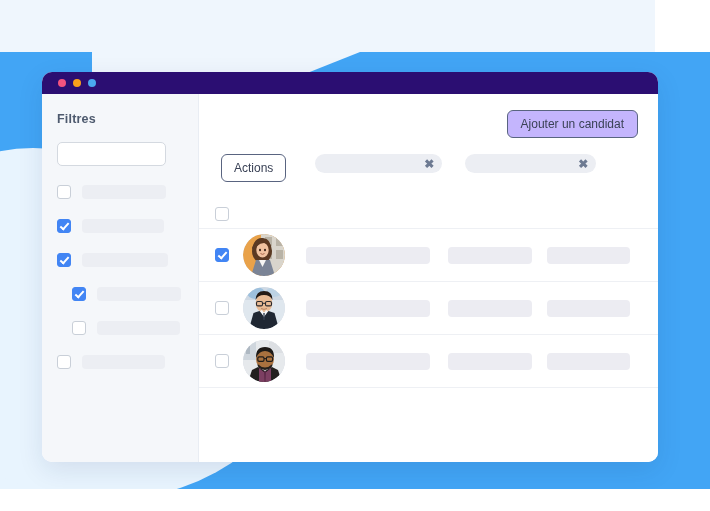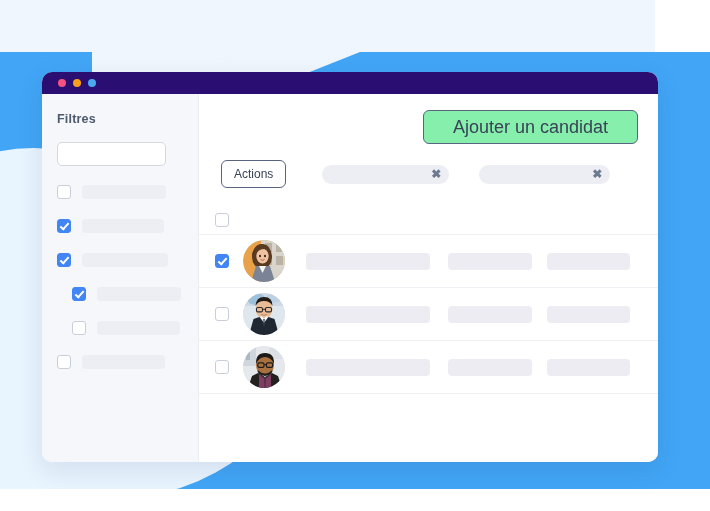--- a/index.html
+++ b/index.html
@@ -174,33 +174,32 @@
     padding: 0;
   }
   .topbar {
     display: flex;
     justify-content: flex-end;
     padding: 16px 20px 0 0;
   }
   .btn-outline {
     border: 1px solid #596480;
     border-radius: 6px;
-    background: #86efac;
+    background: #c4b5fd;
     color: #3a4256;
     font-family: "Liberation Sans", sans-serif;
-    font-size: 18px;
-    padding: 7px 29px;
+    font-size: 12px;
+    padding: 7px 13px;
     cursor: pointer;
     line-height: 1;
   }
   .toolbar {
     display: flex;
-    align-items: center;
     padding: 16px 0 0 22px;
-    gap: 8px;
+    gap: 1px;
   }
   .btn-actions {
     border: 1px solid #596480;
     border-radius: 6px;
     background: #ffffff;
     color: #3a4256;
     font-family: "Liberation Sans", sans-serif;
     font-size: 12px;
     padding: 7px 12px;
     cursor: pointer;

